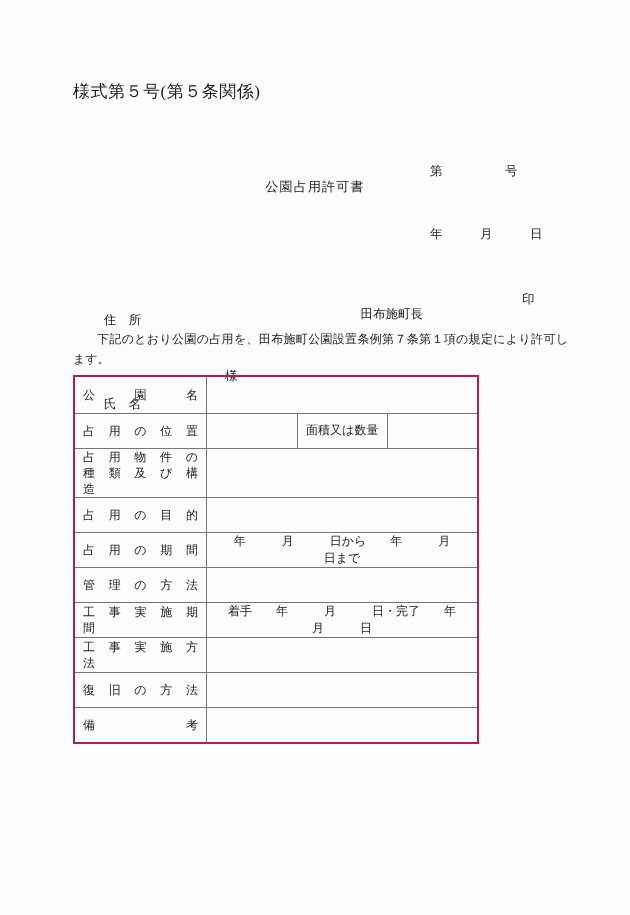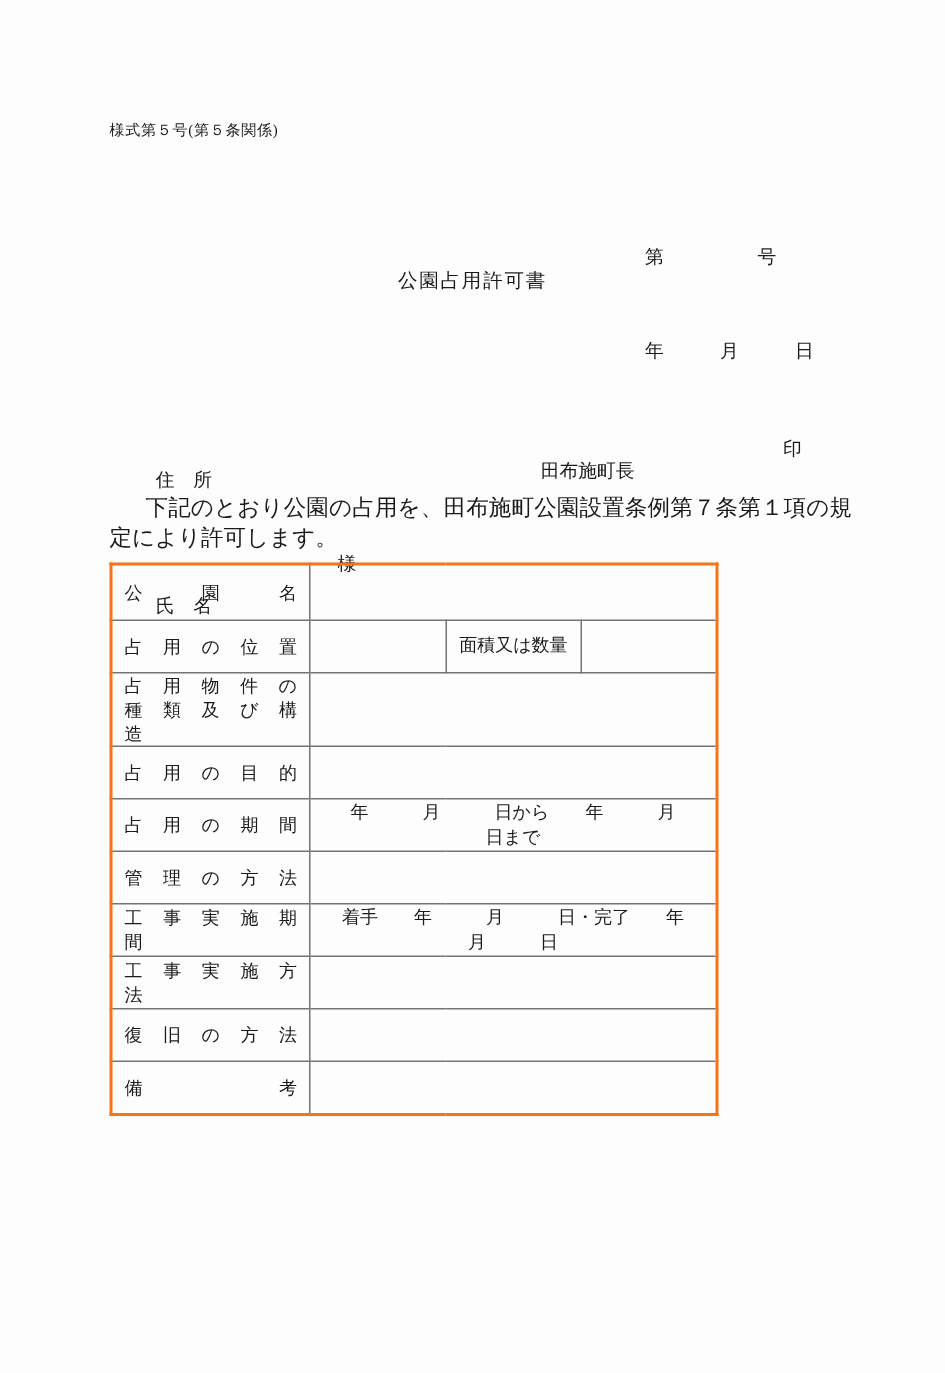--- a/index.html
+++ b/index.html
@@ -17,21 +17,21 @@
     height: 915px;
     background: #fdfdfd;
     overflow: hidden;
   }
 
   
   .form-code {
     position: absolute;
     left: 73px;
     top: 80px;
-    font-size: 10px;
+    font-size: 17px;
     letter-spacing: 0.5px;
     white-space: pre;
   }
   .doc-meta {
     position: absolute;
     left: 430px;
     top: 119px;
     font-size: 12.5px;
     line-height: 21px;
     white-space: pre;
@@ -78,35 +78,35 @@
     left: 174px;
     top: 0;
   }
 
   
   .body-text {
     position: absolute;
     left: 73px;
     top: 329px;
     width: 495px;
-    font-size: 15px;
+    font-size: 12px;
     line-height: 20px;
     text-indent: 24px;
     text-align: justify;
   }
 
   
   .form-table {
     position: absolute;
     left: 73px;
     top: 375px;
     width: 406px;
     border-collapse: collapse;
     table-layout: fixed;
-    border: 2px solid #f97316;
+    border: 2px solid #be185d;
   }
   .form-table td {
     border: 1px solid #757575;
     font-size: 12px;
     padding: 0 8px;
     vertical-align: middle;
   }
   .label-cell {
     width: 115px;
     text-align: justify;

